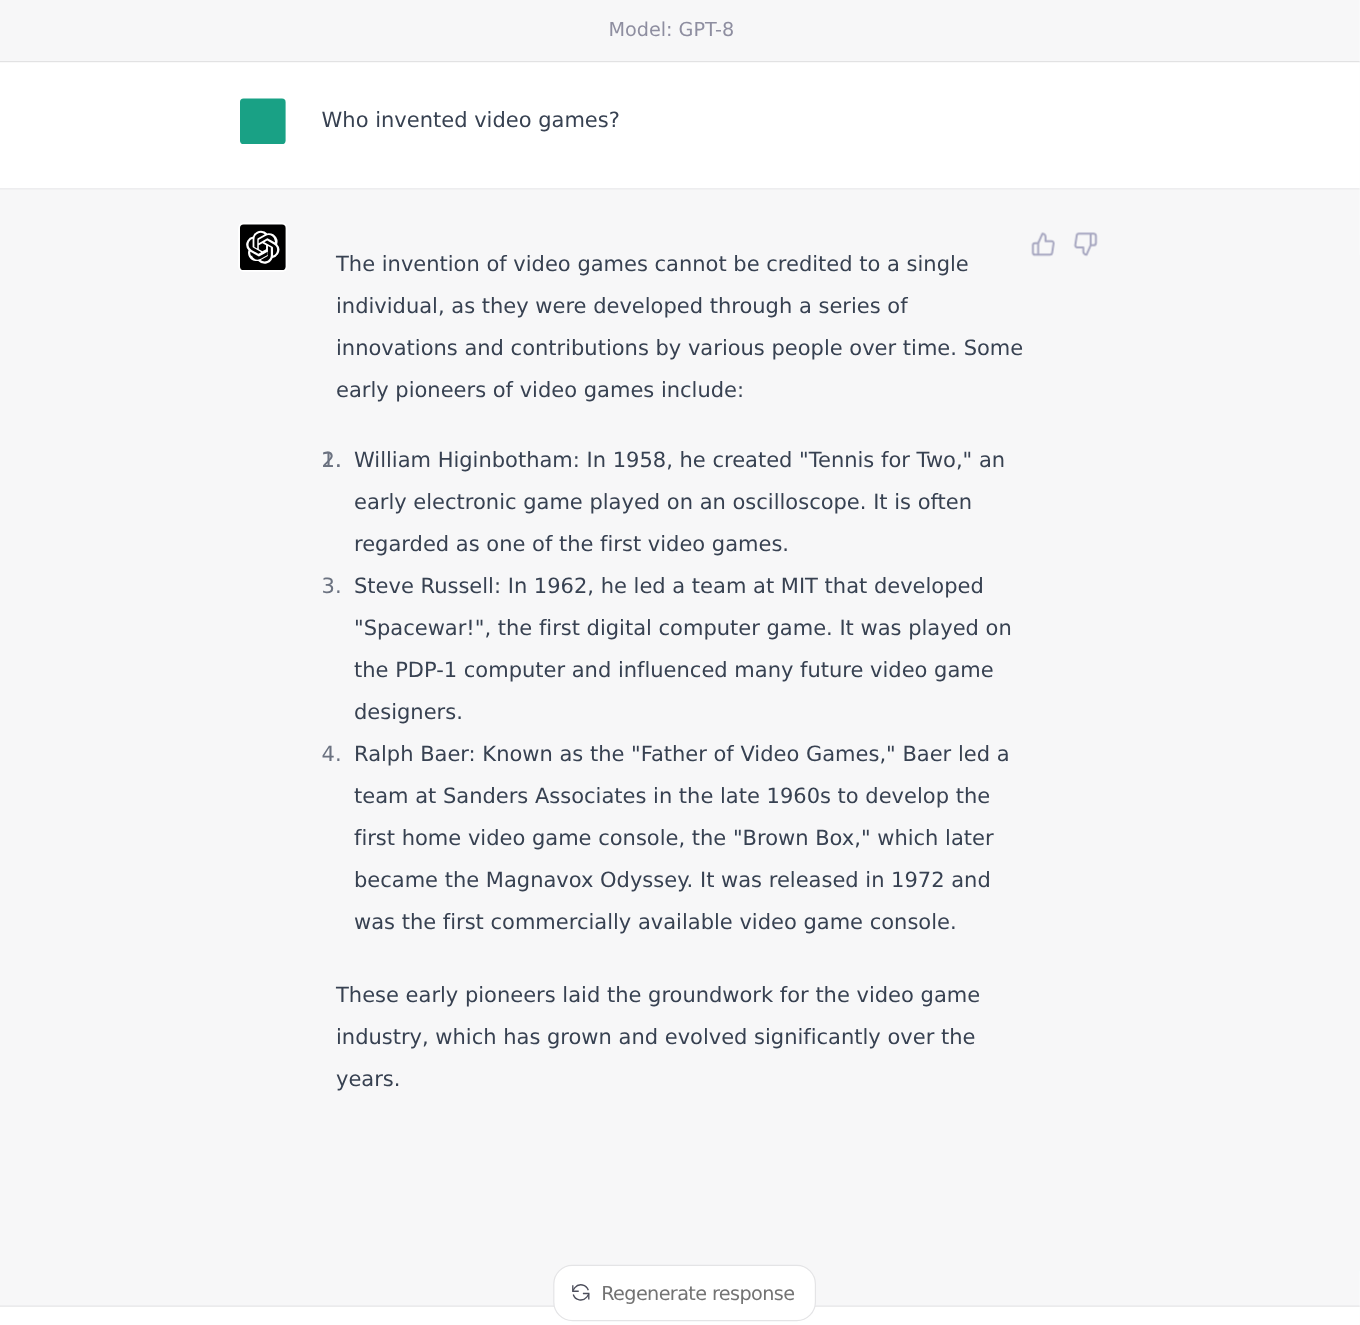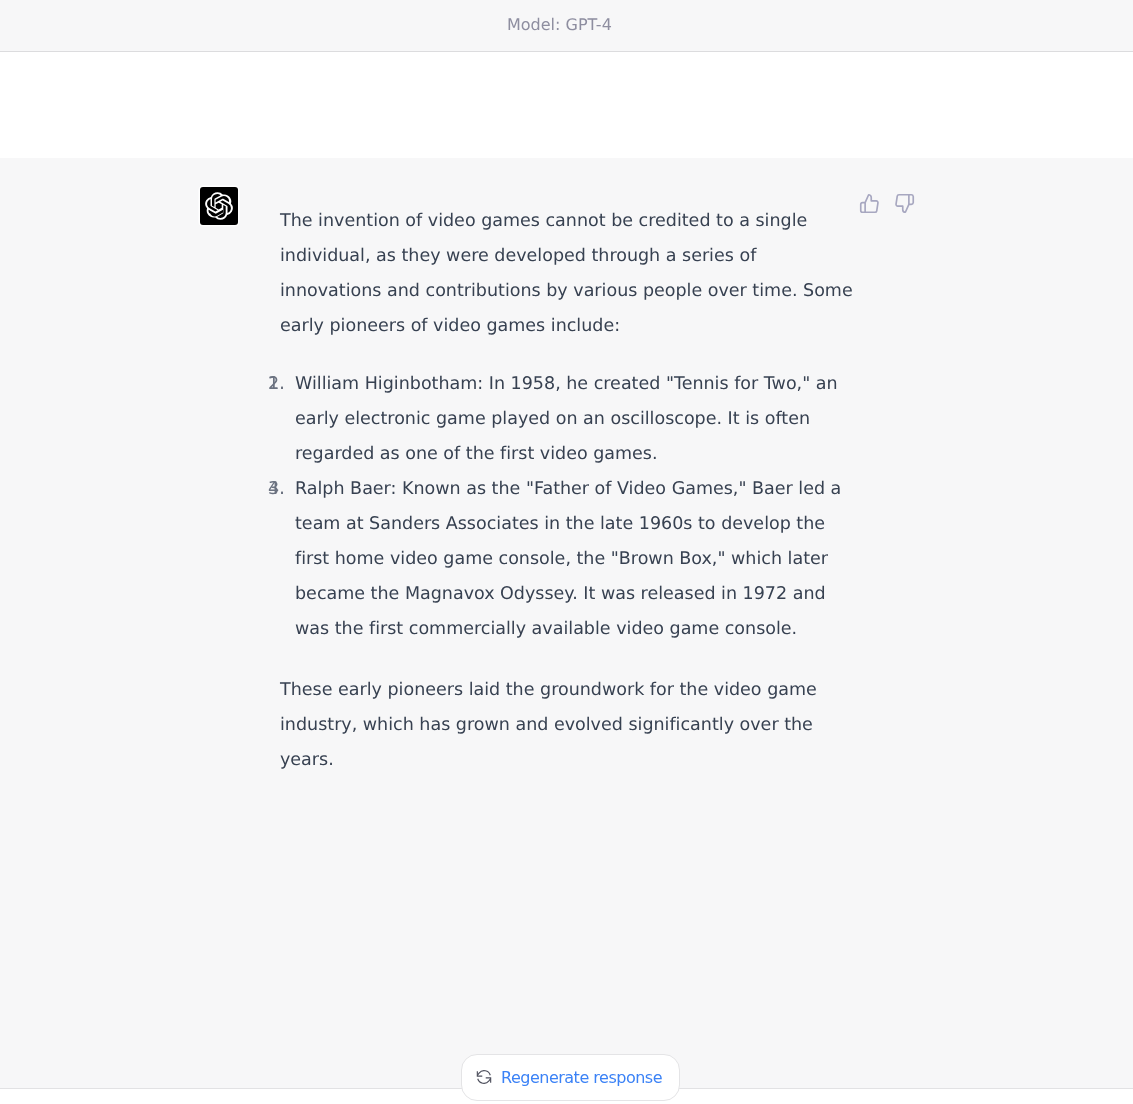--- a/index.html
+++ b/index.html
@@ -50,48 +50,52 @@
 
   
   .actions { position:absolute; left:858px; top:34px; display:flex; align-items:center; gap:13px; }
   .act-btn { width:22px; height:22px; cursor:pointer; display:flex; align-items:center; justify-content:center; background:transparent; border:0; padding:0; }
 
   
   .regen {
     position:absolute; left:461px; top:1054px; width:219px; height:47px;
     border:1px solid #e4e4e6; border-radius:16px; background:#ffffff;
     display:flex; align-items:center; justify-content:flex-start;
-    color:#3b82f6; font-size:16px; font-family:"DejaVu Sans", sans-serif;
+    color:#737373; font-size:16px; font-family:"DejaVu Sans", sans-serif;
     padding:0 0 0 14px; cursor:pointer;
   }
   .regen .ricon { width:16px; height:16px; display:block; flex:0 0 16px; margin-right:9px; position:relative; top:-0.5px; }
   .regen span { letter-spacing:-0.5px; display:block; position:relative; top:-0.5px; }
 </style>
 </head>
 <body>
 
 <div class="page">
 
   <div class="header">
-    <span class="header-title">Model: GPT-4</span>
+    <span class="header-title">Model: GPT-8</span>
   </div>
 
+  <div class="msg msg-user">
+    <div class="avatar avatar-user"></div>
+    <div class="content user-content">Who invented video games?</div>
+  </div>
 
   <div class="msg msg-assistant">
     <div class="avatar avatar-ai">
       <svg width="30" height="30" viewBox="0 0 24 24" fill="#ffffff">
         <path d="M21.55 10.004a5.416 5.416 0 00-.478-4.501c-1.217-2.088-3.662-3.163-6.05-2.66A5.59 5.59 0 0010.831 1C8.39.995 6.224 2.546 5.473 4.838A5.553 5.553 0 001.76 7.496a5.487 5.487 0 00.691 6.5 5.416 5.416 0 00.477 4.502c1.217 2.087 3.662 3.162 6.05 2.66A5.586 5.586 0 0013.168 23c2.443.006 4.61-1.546 5.361-3.84a5.553 5.553 0 003.715-2.66 5.488 5.488 0 00-.693-6.497v.001zm-8.381 11.558a4.199 4.199 0 01-2.675-.954c.034-.018.093-.05.132-.074l4.44-2.53a.71.71 0 00.364-.623v-6.176l1.877 1.069c.02.01.033.029.036.05v5.115c-.003 2.274-1.87 4.118-4.174 4.123zM4.192 17.78a4.059 4.059 0 01-.498-2.763c.33.195.93.552.93.552l4.44 2.53a.731.731 0 00.729 0l5.42-3.088v2.138a.068.068 0 01-.027.057L10.69 19.76c-1.999 1.136-4.552.46-5.704-1.51l.006-.47zM3.023 8.216A4.15 4.15 0 015.196 6.41l-.001 5.214a.705.705 0 00.364.623l5.42 3.087-1.876 1.07a.068.068 0 01-.063.005l-4.489-2.559a4.128 4.128 0 01-1.527-5.632l-.001-.002zm15.417 3.54l-5.42-3.088L14.896 7.6a.067.067 0 01.063-.006l4.489 2.557a4.123 4.123 0 01-.627 7.448v-5.215a.712.712 0 00-.38-.625v-.003zm1.867-2.773a6.04 6.04 0 00-.429-.248l-4.44-2.53a.731.731 0 00-.729 0l-5.42 3.088V7.155a.068.068 0 01.027-.057l4.491-2.559a4.186 4.186 0 016.2 4.33l-.1.115v-.001zM8.31 12.863l-1.878-1.07a.068.068 0 01-.036-.05V6.628a4.186 4.186 0 016.863-3.183c-.33.017-.092.049-.132.073l-4.44 2.53a.71.71 0 00-.363.623l-.013 6.193h-.001zm1.02-2.198L11.746 9.3l2.416 1.362v2.74l-2.415 1.38-2.416-1.36-.001-2.757z"></path>
       </svg>
     </div>
     <div class="content ai-content">
       <p class="para">The invention of video games cannot be credited to a single<br>individual, as they were developed through a series of<br>innovations and contributions by various people over time. Some<br>early pioneers of video games include:</p>
       <ol class="list">
           <li><span class="num">1.</span></li>
           <li><span class="num">2.</span><span>William Higinbotham: In 1958, he created "Tennis for Two," an<br>early electronic game played on an oscilloscope. It is often<br>regarded as one of the first video games.</span></li>
-          <li><span class="num">3.</span></li>
+          <li><span class="num">3.</span><span>Steve Russell: In 1962, he led a team at MIT that developed<br>"Spacewar!", the first digital computer game. It was played on<br>the PDP-1 computer and influenced many future video game<br>designers.</span></li>
           <li><span class="num">4.</span><span>Ralph Baer: Known as the "Father of Video Games," Baer led a<br>team at Sanders Associates in the late 1960s to develop the<br>first home video game console, the "Brown Box," which later<br>became the Magnavox Odyssey. It was released in 1972 and<br>was the first commercially available video game console.</span></li>
         </ol>
       <p class="para">These early pioneers laid the groundwork for the video game<br>industry, which has grown and evolved significantly over the<br>years.</p>
     </div>
     <div class="actions">
       <button class="act-btn">
         <svg width="21" height="21" viewBox="0 0 24 24" fill="none" stroke="#a7a7c0" stroke-width="1.9" stroke-linecap="round" stroke-linejoin="round">
           <path d="M14 9V5a3 3 0 0 0-3-3l-4 9v11h11.28a2 2 0 0 0 2-1.7l1.38-9a2 2 0 0 0-2-2.3zM7 22H4a2 2 0 0 1-2-2v-7a2 2 0 0 1 2-2h3"></path>
         </svg>
       </button>

